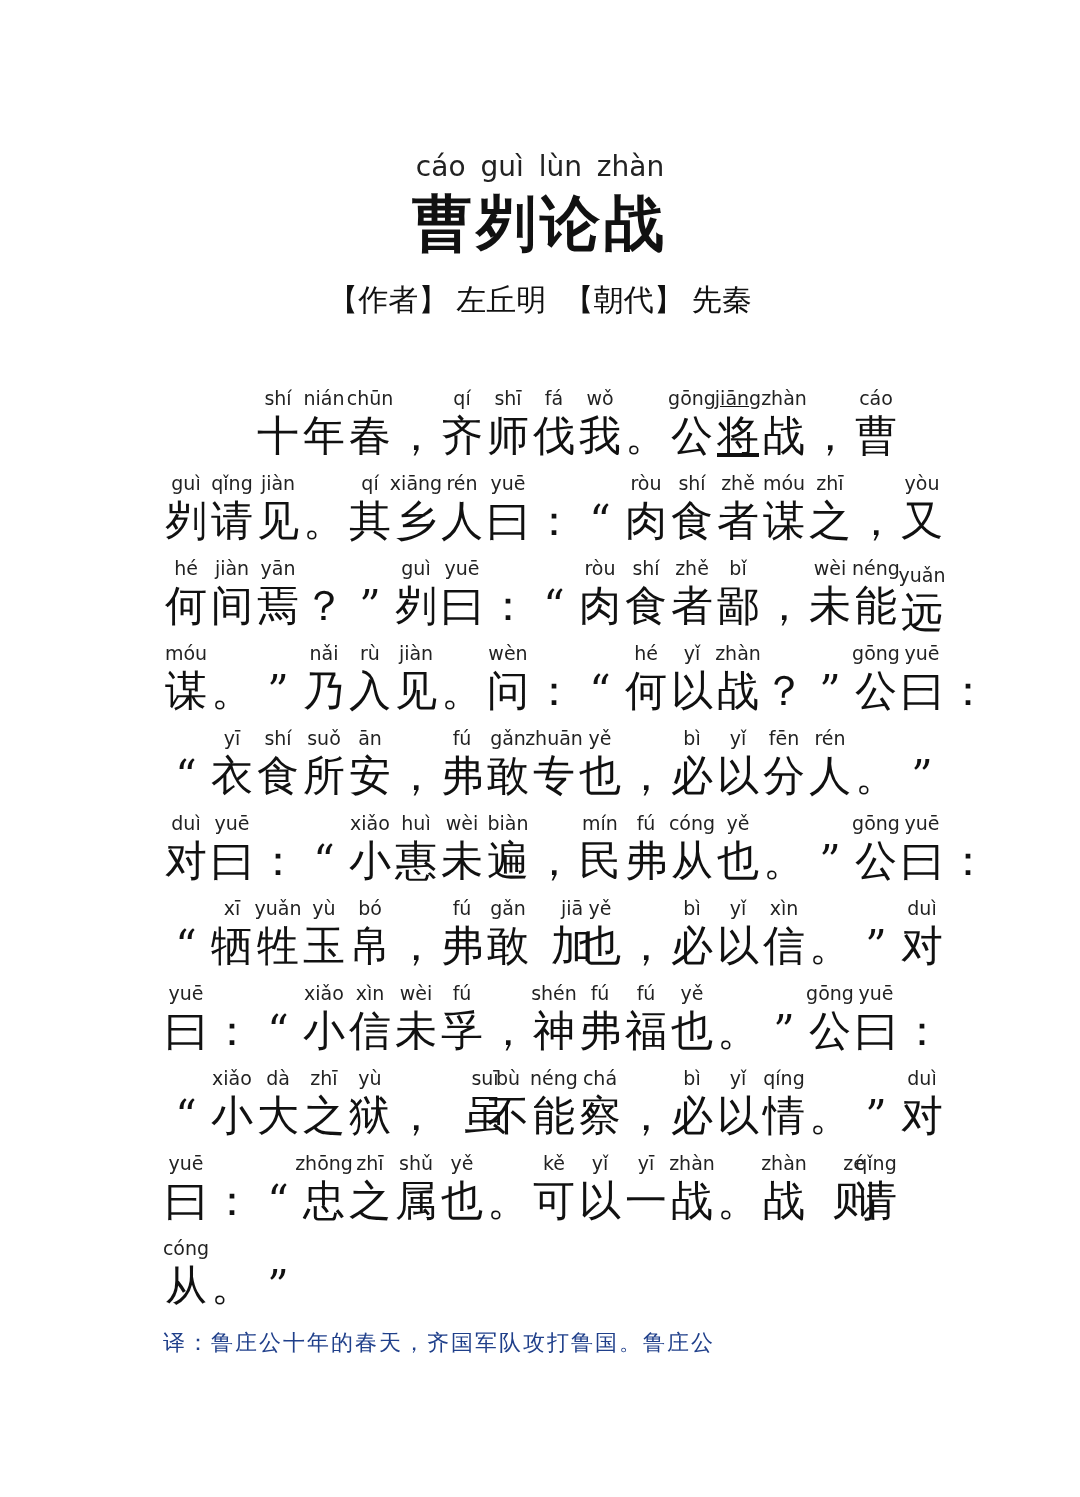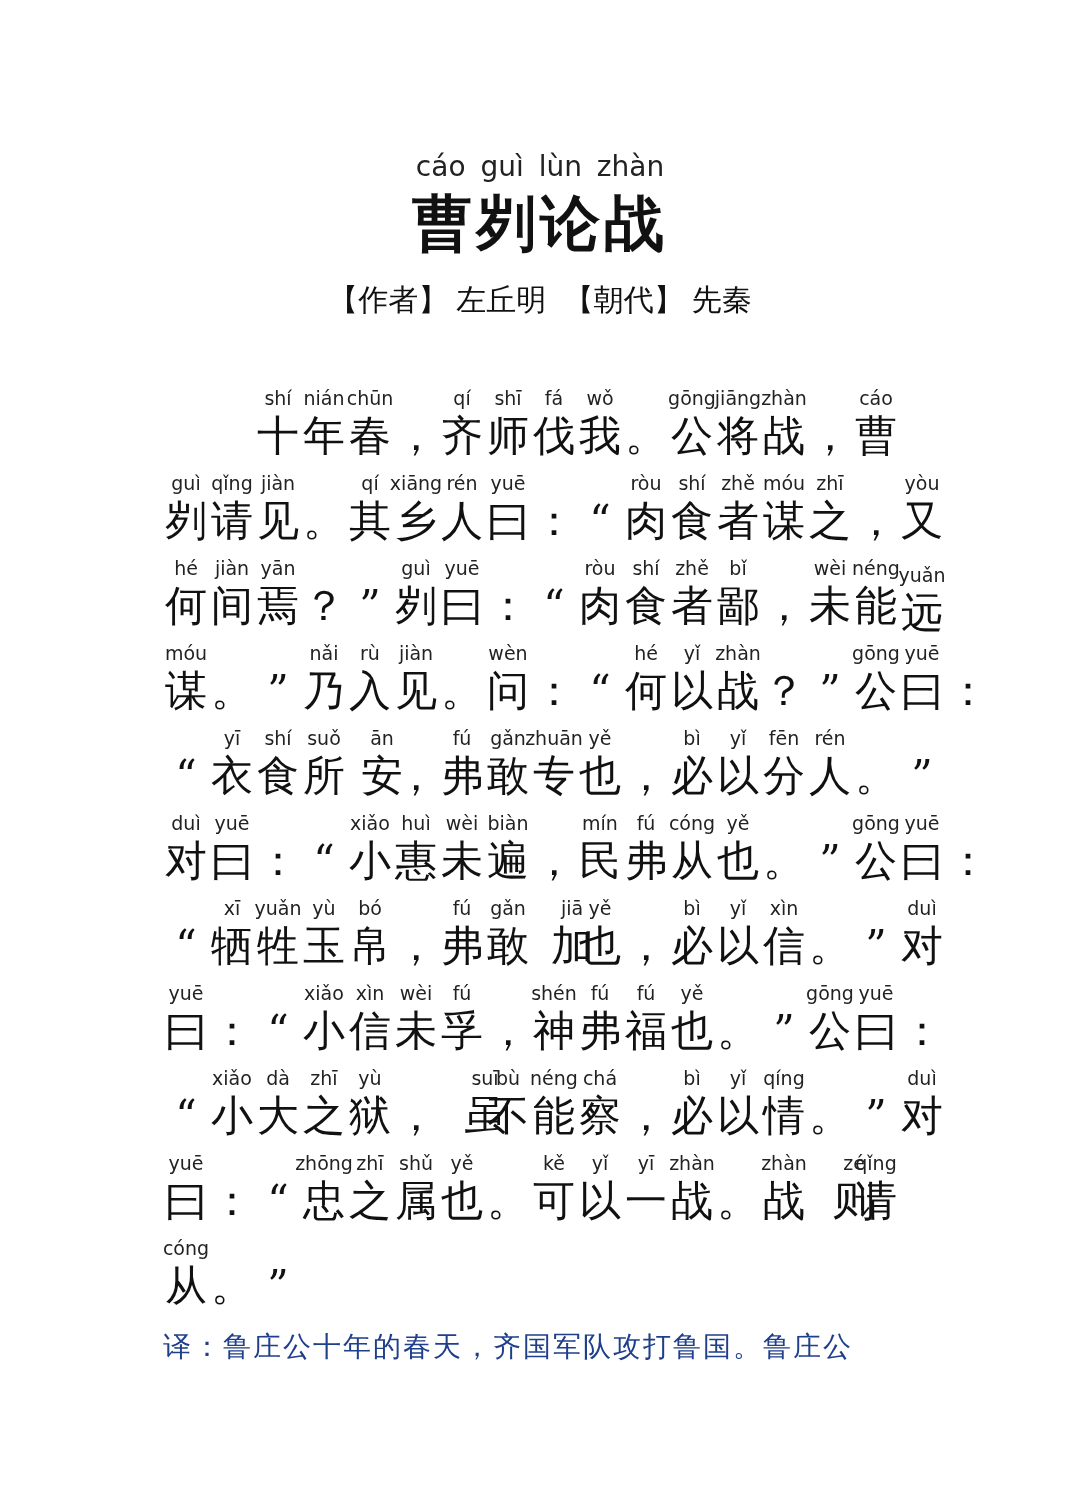--- a/index.html
+++ b/index.html
@@ -11,21 +11,21 @@
          font-size: 60px; font-weight: bold; letter-spacing: 4px; color: #111; }
   .meta { position: absolute; top: 280px; left: 0; width: 1080px; text-align: center;
          font-size: 30px; color: #111; }
   .meta span { margin: 0 4px; }
   .body { position: absolute; top: 385px; left: 163px; width: 800px; }
   .line { position: relative; height: 85px; }
   .cell { position: absolute; top: 0; width: 46px; text-align: center; }
   .py { display: block; height: 26px; font-family: "DejaVu Sans", "Liberation Sans", sans-serif;
         font-size: 19px; color: #222; white-space: nowrap; margin-left: -10px; margin-right: -10px; line-height: 26px; }
   .ch { display: block; font-size: 42px; line-height: 50px; color: #111; }
-  .translation { position: absolute; top: 1328px; left: 163px; font-size: 28px; color: #1f3f8a; letter-spacing: 2px; }
+  .translation { position: absolute; top: 1328px; left: 163px; font-size: 22px; color: #1f3f8a; letter-spacing: 2px; }
 </style>
 </head>
 <body>
 
 <div class="title-pinyin">cáo  guì  lùn zhàn</div>
 <div class="title">曹刿论战</div>
 <div class="meta">
   <span>【作者】</span><span>左丘明</span>
   <span>【朝代】</span><span>先秦</span>
 </div>
@@ -65,21 +65,21 @@
         <span class="ch">我</span>
       </div>
       <div class="cell" style="left: 460px;">
         <span class="py"></span>
         <span class="ch">。</span>
       </div>
       <div class="cell" style="left: 506px;">
         <span class="py">gōng</span>
         <span class="ch">公</span>
       </div>
-      <div class="cell" style="left: 552px;">
+      <div class="cell" style="left: 552px; text-decoration: underline;">
         <span class="py">jiāng</span>
         <span class="ch">将</span>
       </div>
       <div class="cell" style="left: 598px;">
         <span class="py">zhàn</span>
         <span class="ch">战</span>
       </div>
       <div class="cell" style="left: 644px;">
         <span class="py"></span>
         <span class="ch">，</span>
@@ -313,21 +313,21 @@
         <span class="ch">衣</span>
       </div>
       <div class="cell" style="left: 92px;">
         <span class="py">shí</span>
         <span class="ch">食</span>
       </div>
       <div class="cell" style="left: 138px;">
         <span class="py">suǒ</span>
         <span class="ch">所</span>
       </div>
-      <div class="cell" style="left: 196px;">
+      <div class="cell" style="left: 184px;">
         <span class="py">ān</span>
         <span class="ch">安</span>
       </div>
       <div class="cell" style="left: 230px;">
         <span class="py"></span>
         <span class="ch">，</span>
       </div>
       <div class="cell" style="left: 276px;">
         <span class="py">fú</span>
         <span class="ch">弗</span>

